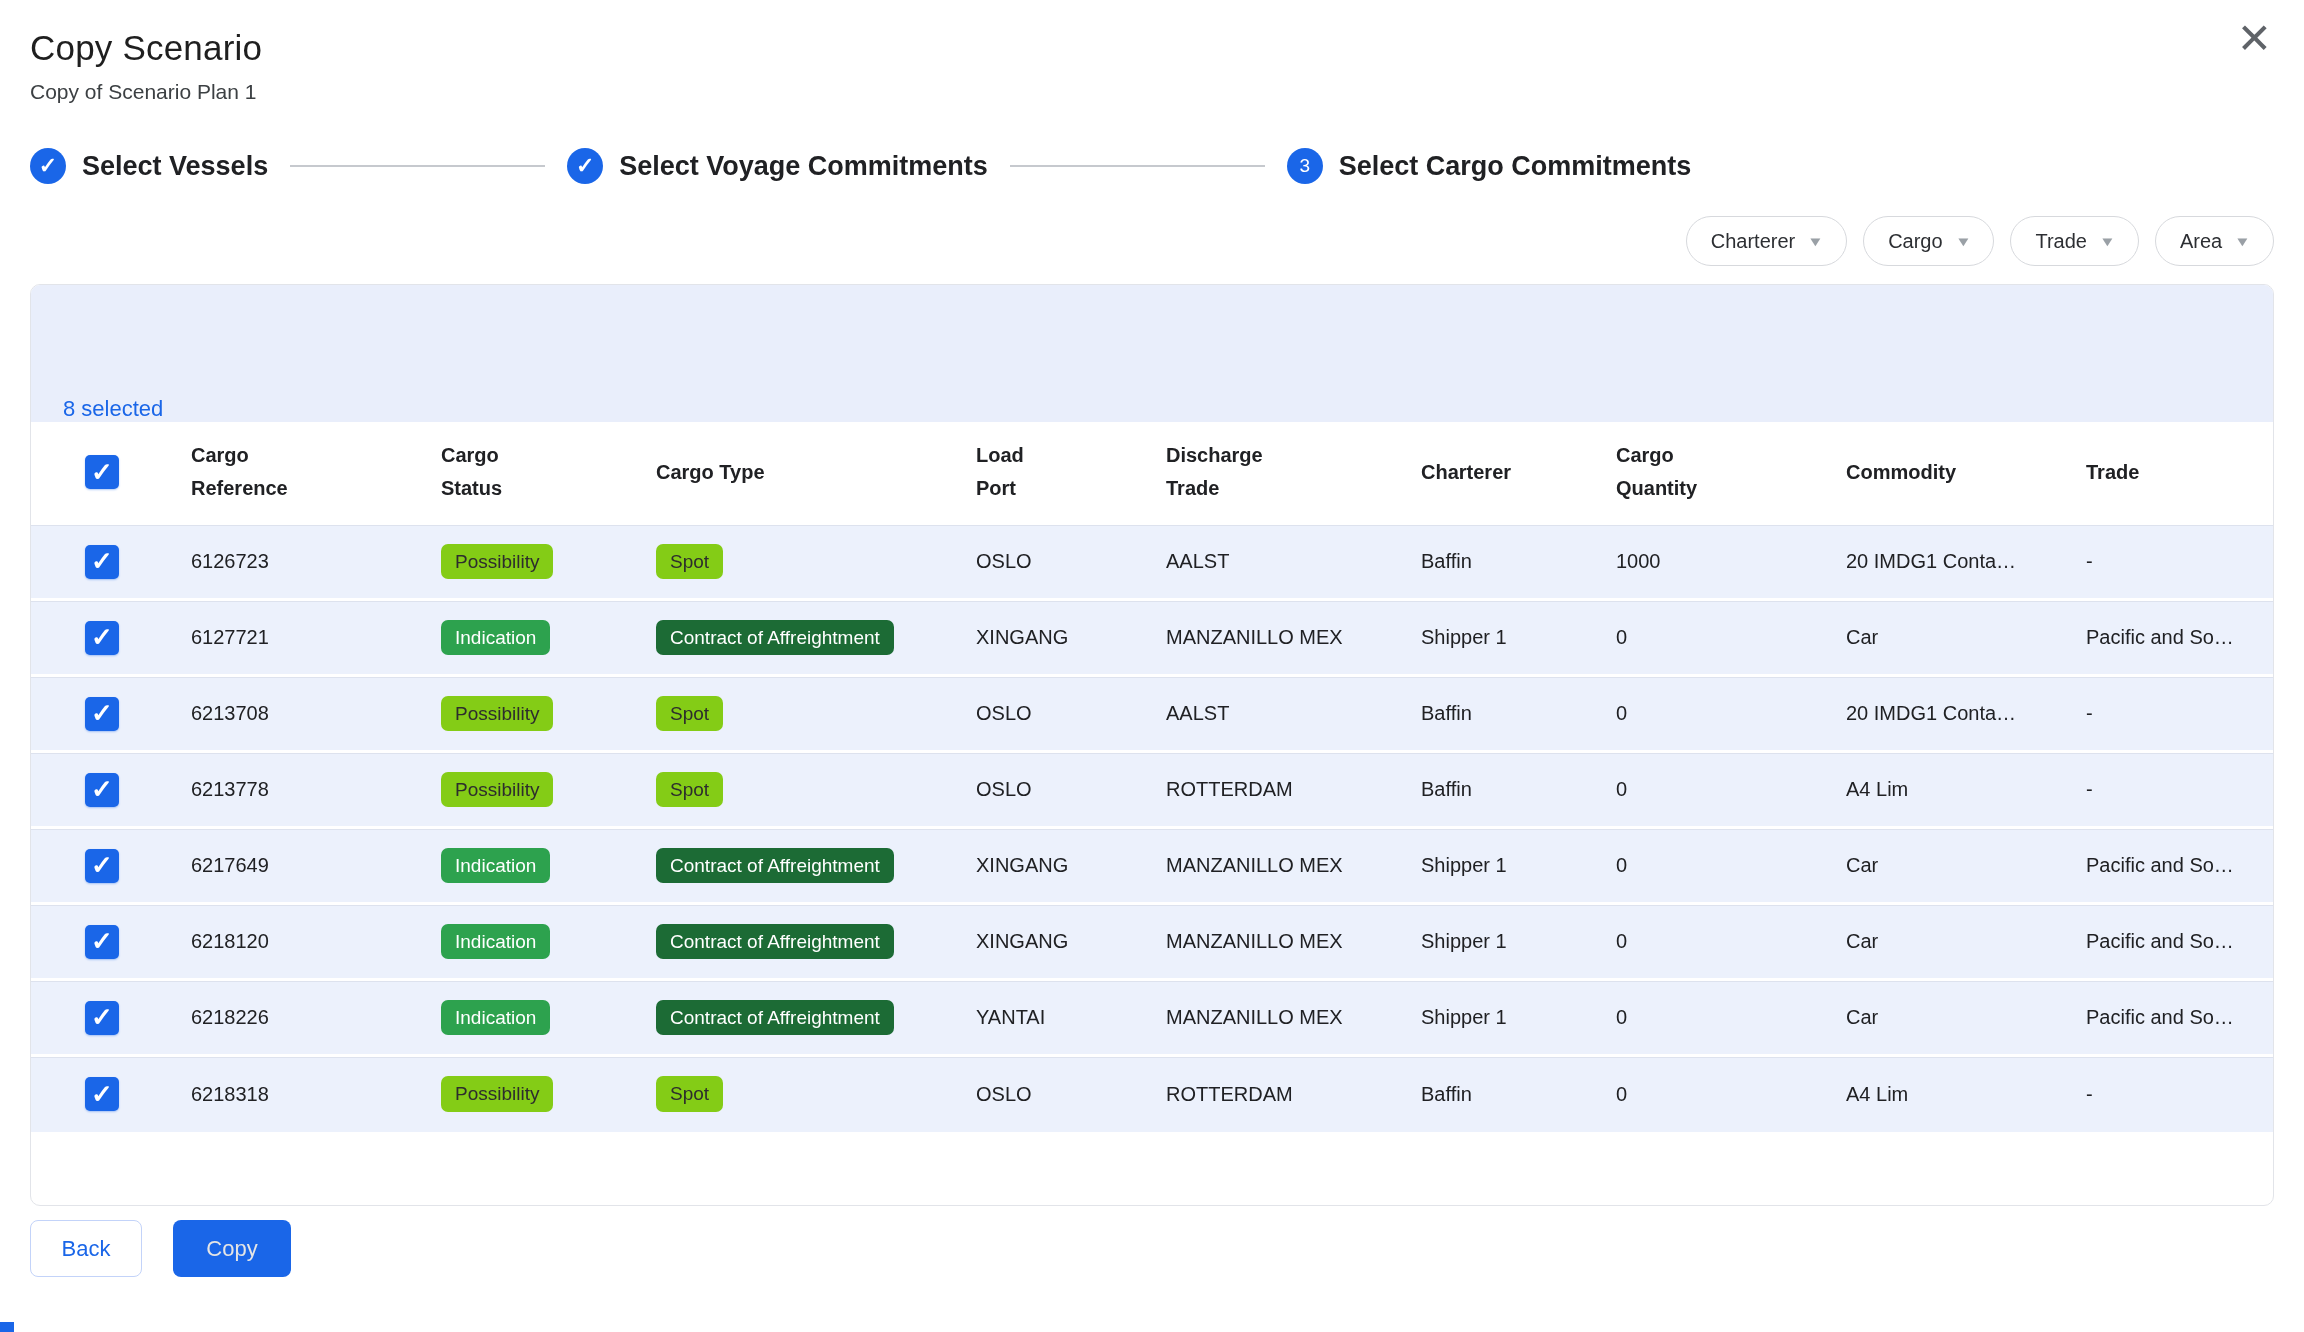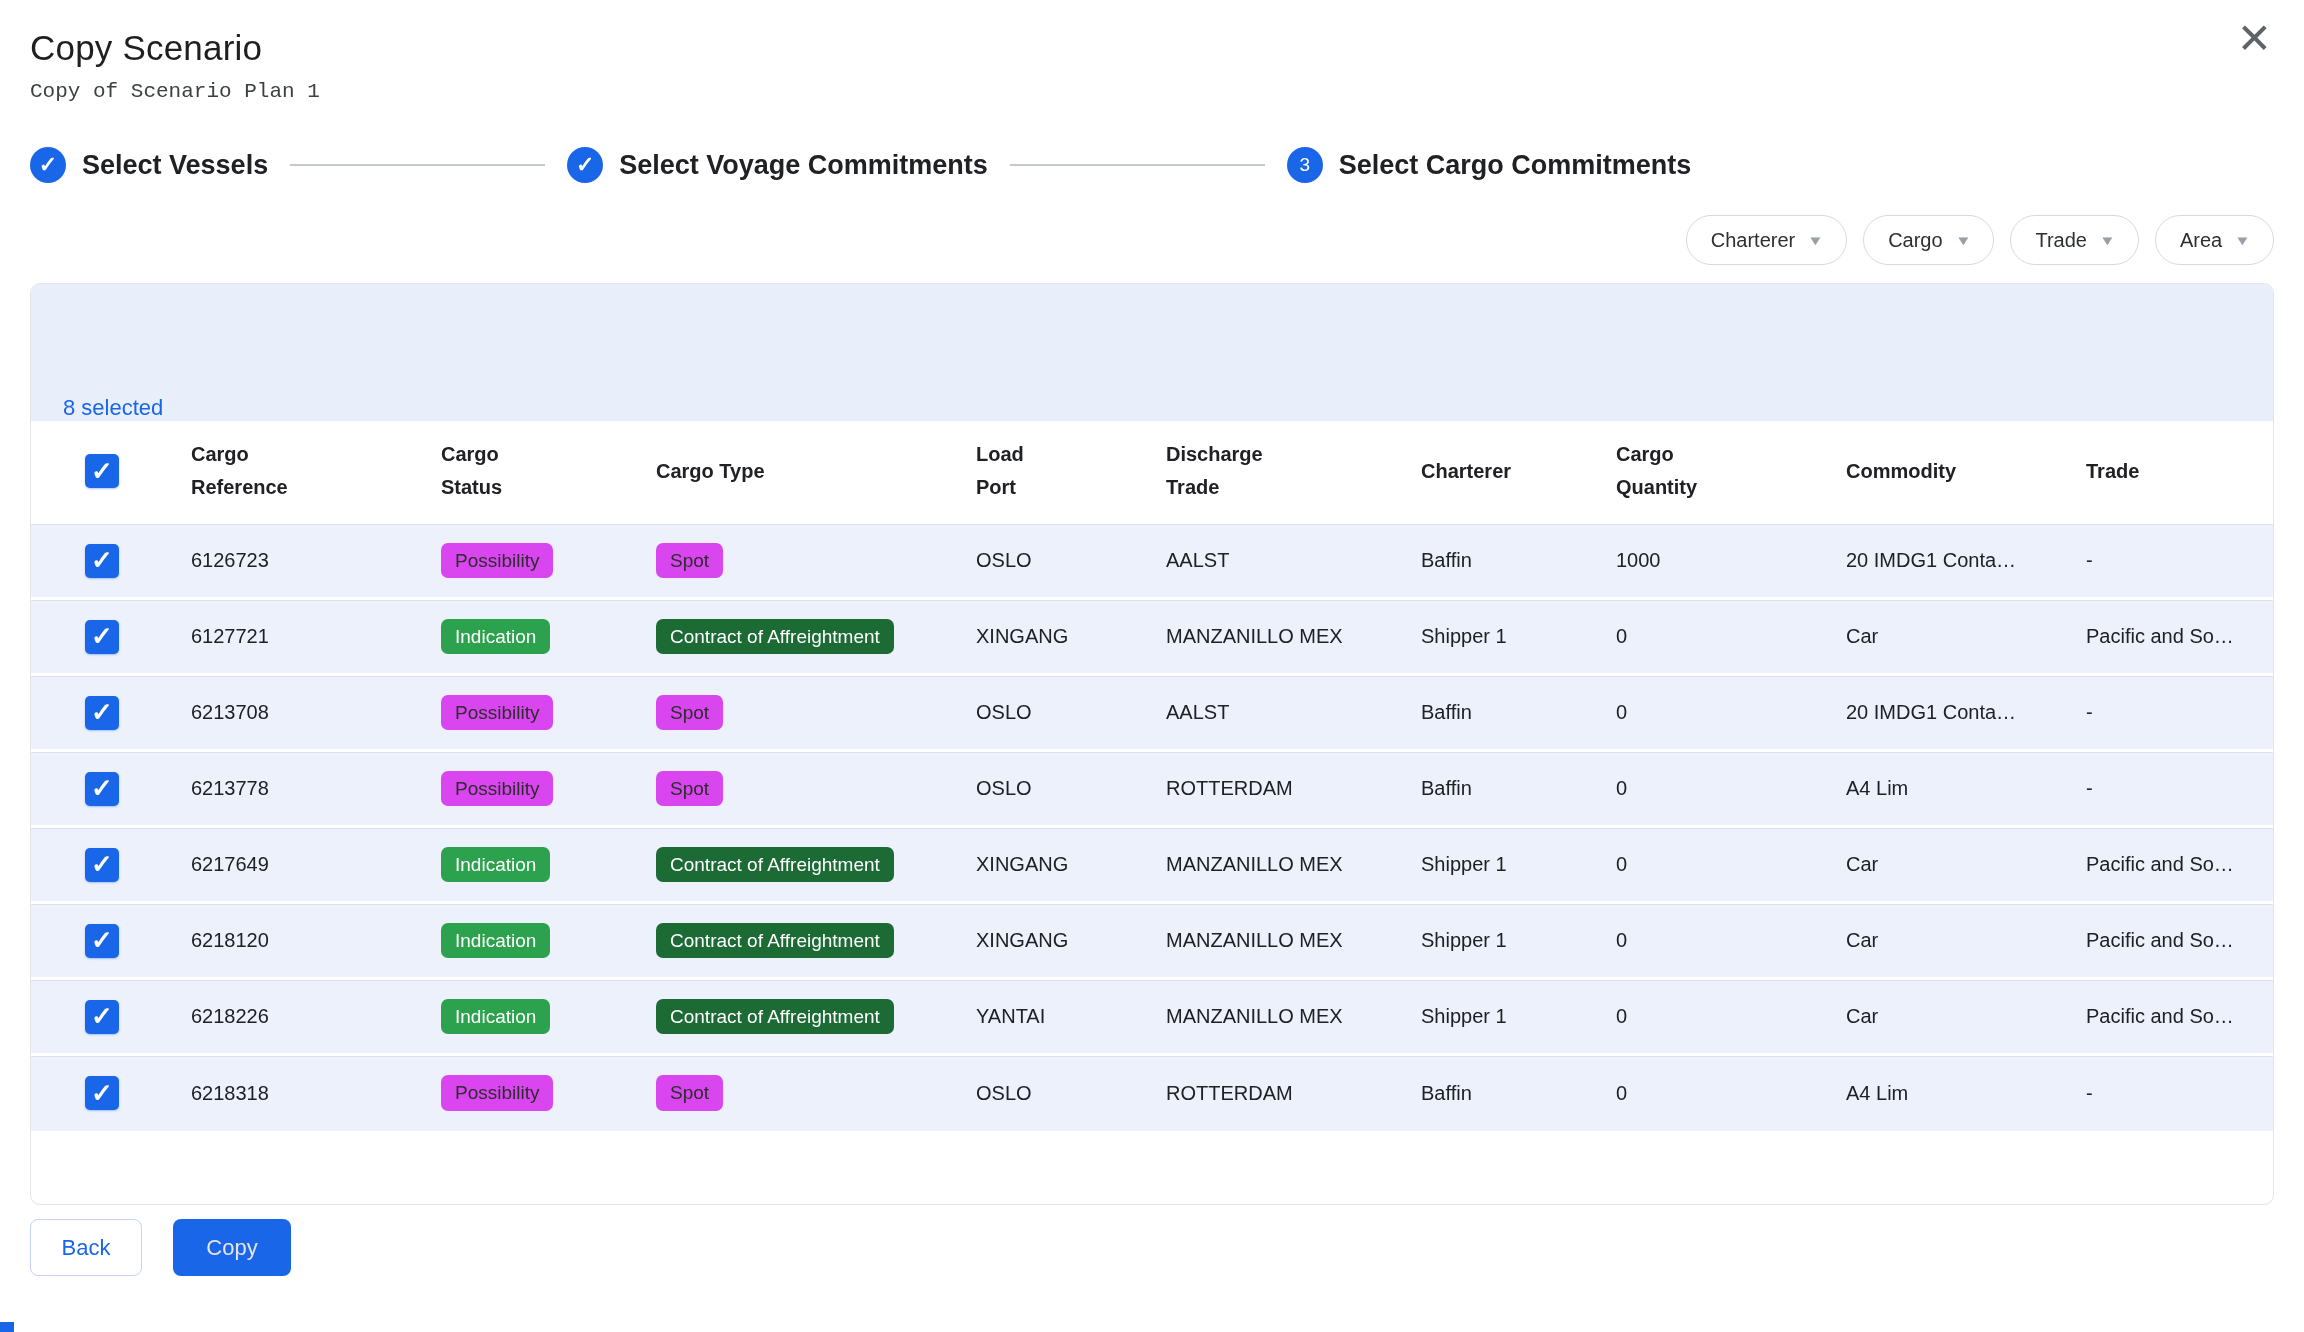--- a/index.html
+++ b/index.html
@@ -3,21 +3,21 @@
 <meta charset="utf-8">
 <style>
   * { margin:0; padding:0; box-sizing:border-box; }
   html,body { width:2304px; height:1332px; background:#ffffff; overflow:hidden;
     font-family:"Liberation Sans", sans-serif; color:#202124; }
 
   .dialog { position:relative; width:2304px; height:1332px; padding:28px 30px 0 30px; }
 
   
   .dlg-title { font-size:35px; font-weight:500; color:#1f1f1f; letter-spacing:0.2px; }
-  .dlg-subtitle { font-size:21px; color:#3c4043; margin-top:12px;font-family:Liberation Mono, monospace; }
+  .dlg-subtitle { font-size:21px; color:#3c4043; margin-top:12px; }
   .close-btn { position:absolute; top:18px; right:32px; font-size:42px; line-height:1;
     color:#5f6368; cursor:pointer; font-weight:400; }
 
   
   .stepper { display:flex; align-items:center; margin-top:40px; height:44px; }
   .step { display:flex; align-items:center; gap:16px; }
   .step-circle { width:36px; height:36px; border-radius:50%; background:var(--accent,#1a66e8);
     color:#fff; display:flex; align-items:center; justify-content:center;
     font-size:22px; font-weight:700; flex:0 0 auto; }
   .step-circle.num { font-size:19px; font-weight:500; }
@@ -48,21 +48,21 @@
   tbody td { background:#ecf1fc; height:76px; vertical-align:middle; font-size:20px;
     color:#202124; padding-left:30px; border-top:3px solid #fff;
     box-shadow:inset 0 1px 0 #dde2ee; overflow:hidden; white-space:nowrap; }
 
   .cb { width:34px; height:34px; border-radius:5px; background:var(--accent,#1a66e8);
     color:#fff; font-size:26px; font-weight:700; display:flex; align-items:center;
     justify-content:center; cursor:pointer; box-shadow:0 1px 2px rgba(26,102,232,.35); }
 
   .badge { display:inline-block; padding:7px 14px; border-radius:7px; font-size:19px;
     line-height:1.15; }
-  .badge.neutral { background:#d946ef; color:#2d2d2d; }
+  .badge.neutral { background:#84cc16; color:#2d2d2d; }
   .badge.green { background:var(--green,#2da24e); color:#fff;text-align:right; }
   .badge.dark-green { background:var(--dark-green,#1c6b35); color:#fff; }
 
   
   .footer { display:flex; gap:31px; margin-top:14px;
     padding-right:8px; }
   .btn { height:57px; border-radius:8px; font-size:22px; font-weight:500;
     display:flex; align-items:center; justify-content:center; cursor:pointer;
     font-family:"Liberation Sans", sans-serif; }
   .btn-back { width:112px; background:#fff; border:1.5px solid #c3d3f9; color:#1a66e8; }

